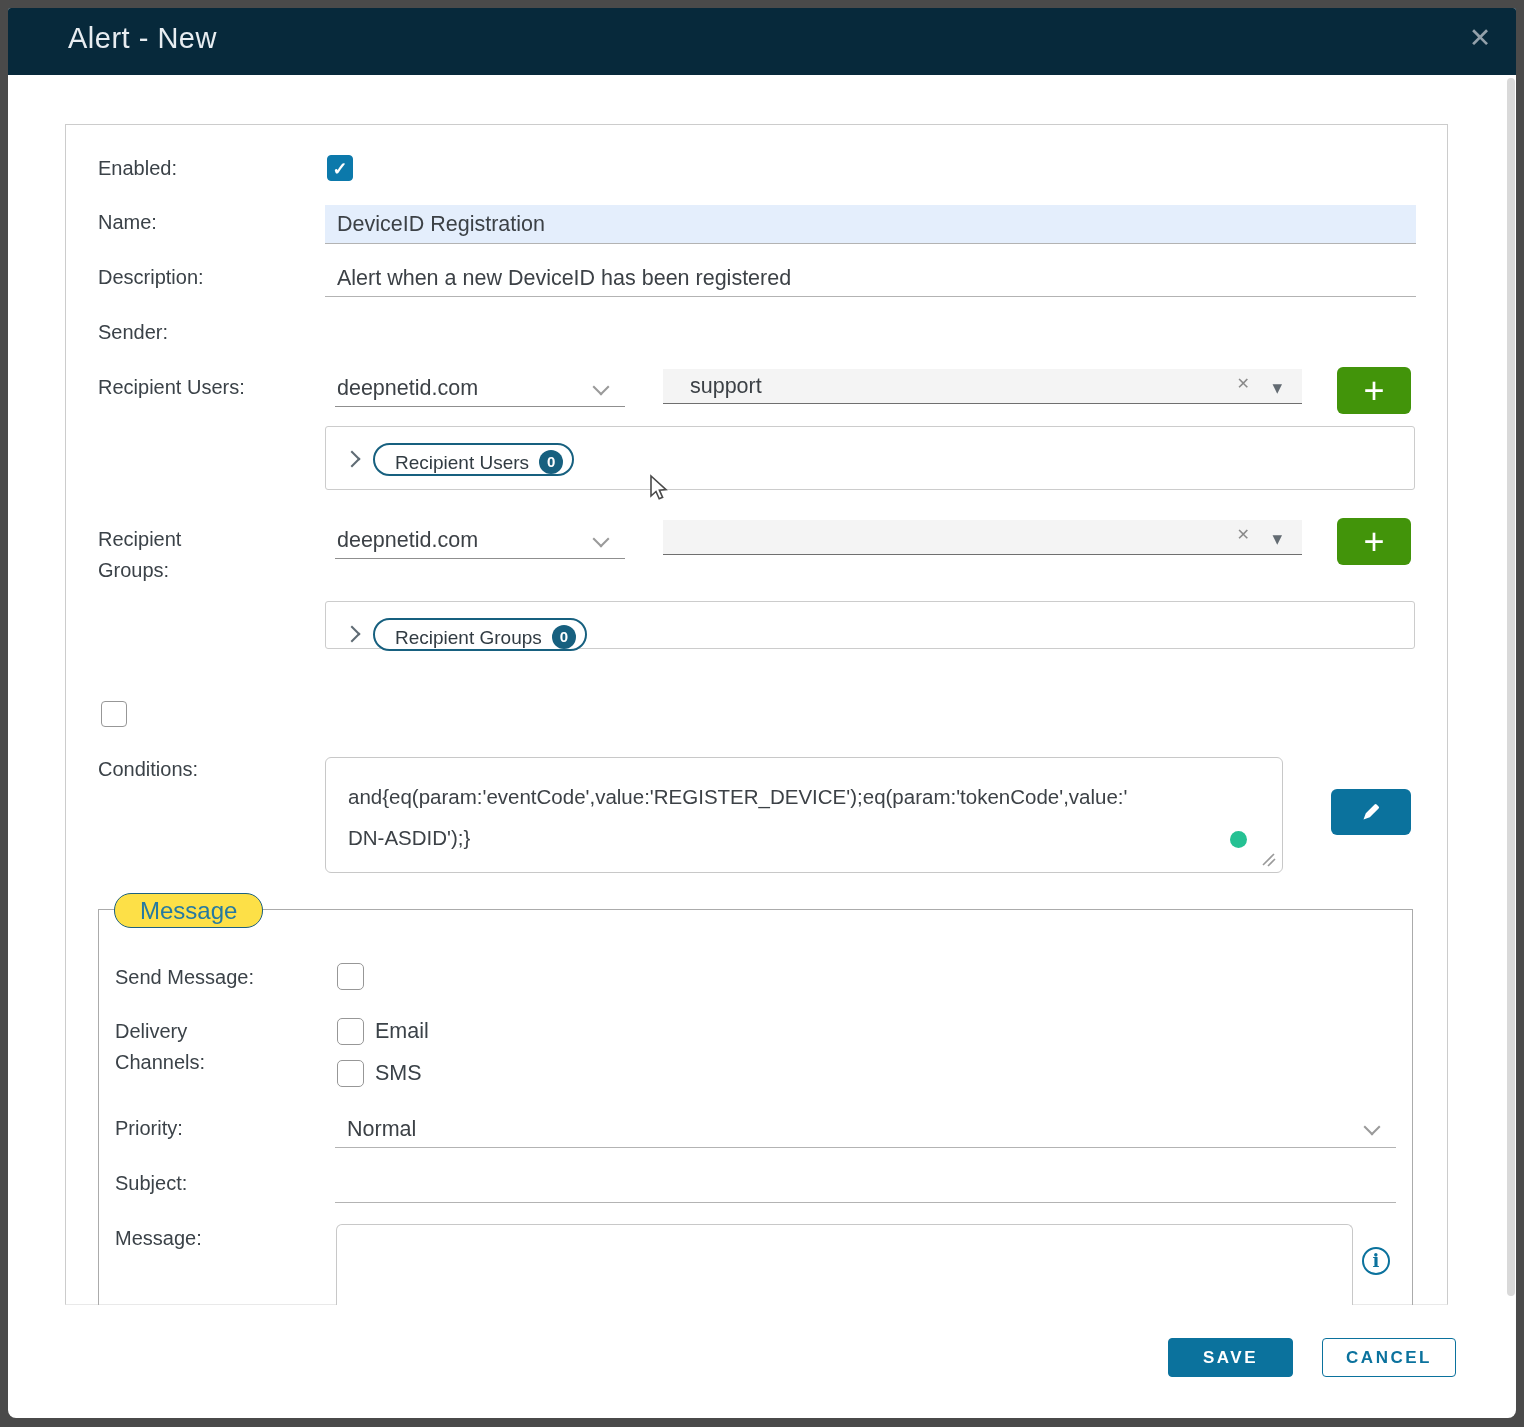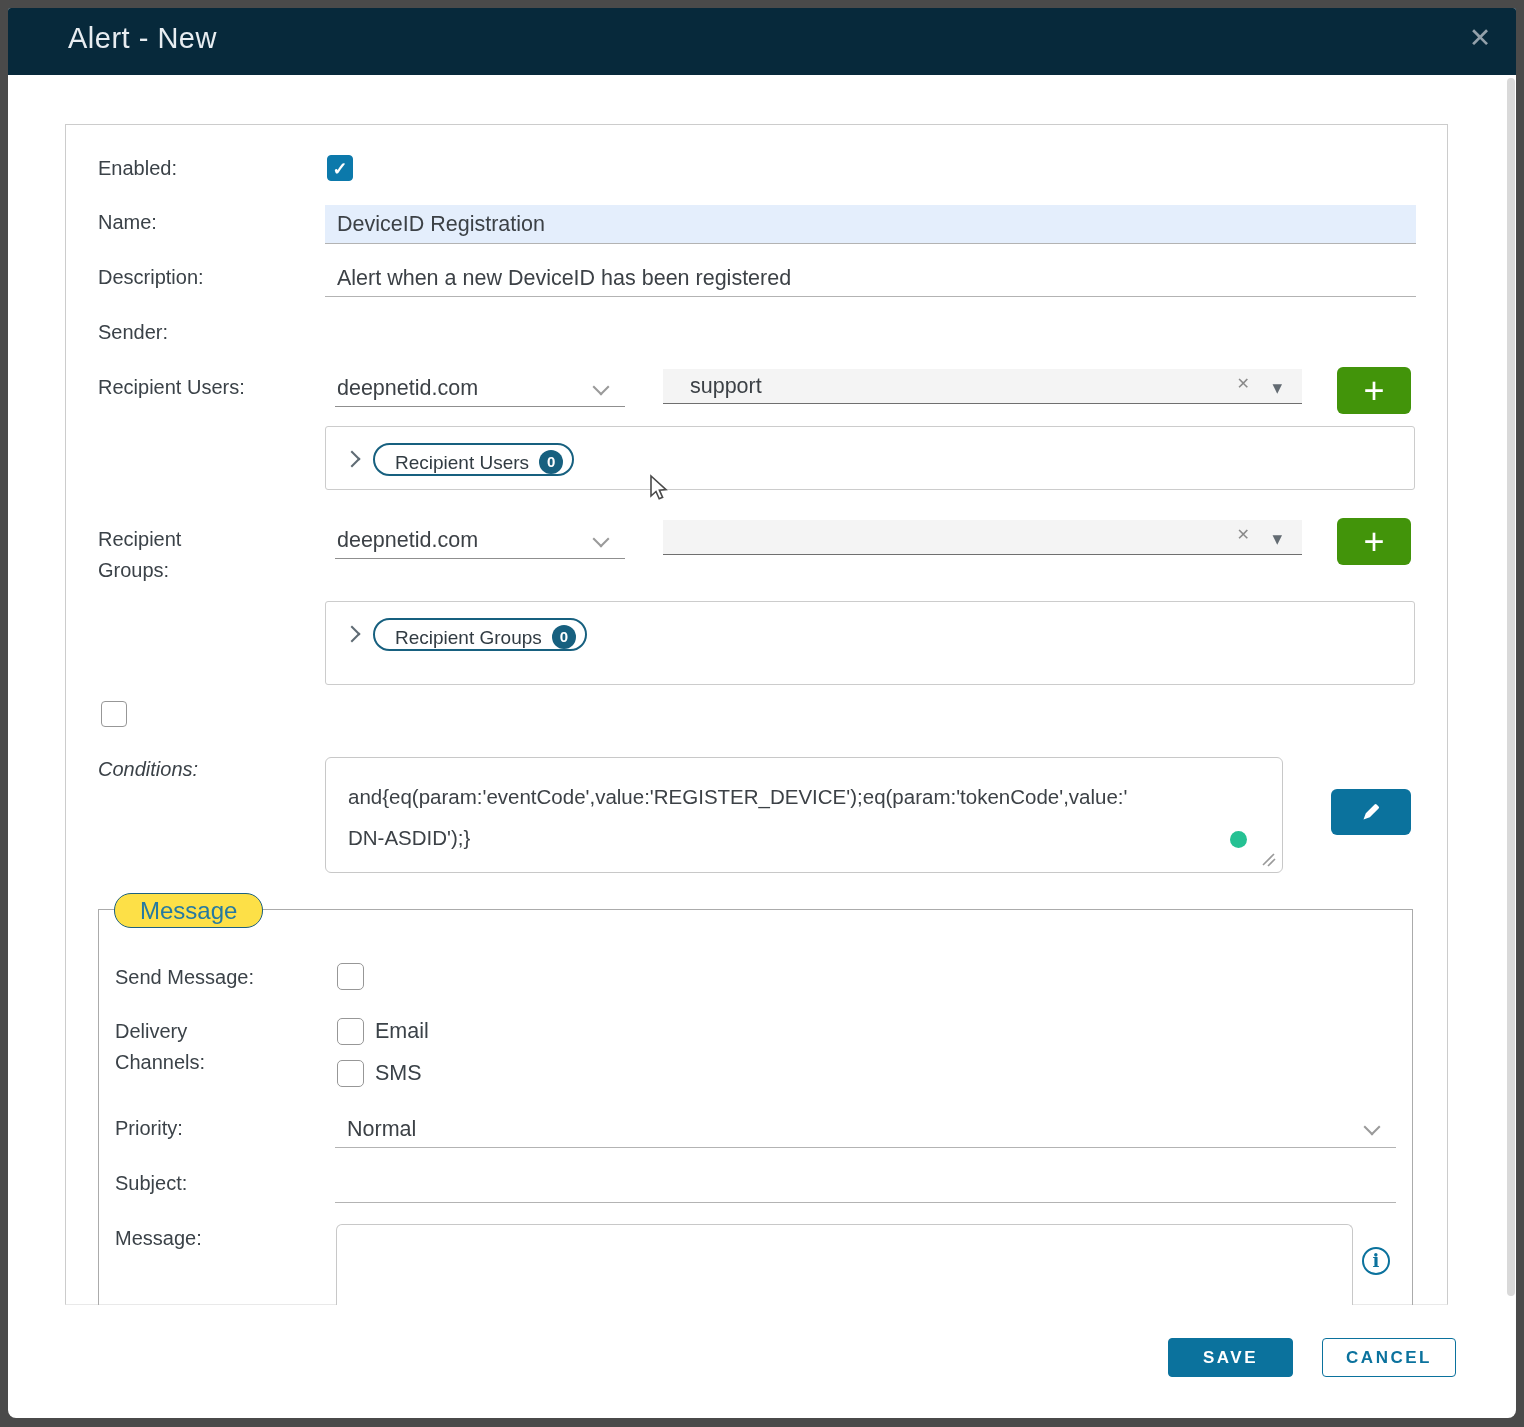--- a/index.html
+++ b/index.html
@@ -115,31 +115,31 @@
     <span class="txt val">deepnetid.com</span>
     <span class="abs chev chev-down" style="right:18px; top:10px;"></span>
   </div>
   <div class="abs combo" style="left:663px; top:520px; width:639px; height:35px;">
     <span class="txt val"></span>
     <span class="clear">✕</span>
     <span class="tri">▾</span>
   </div>
   <button class="abs plus-btn" style="left:1337px; top:518px;">+</button>
 
-  <div class="abs group-panel" style="left:325px; top:601px; width:1090px; height:84px;">
+  <div class="abs group-panel" style="left:325px; top:601px; width:1090px; height:48px;">
     <span class="abs chev chev-right" style="left:20px; top:26px;"></span>
     <span class="abs pill" style="left:47px; top:16px;">
       <span class="pill-label">Recipient Groups</span>
       <span class="badge">0</span>
     </span>
   </div>
 
   <div class="abs checkbox" style="left:101px; top:701px;"></div>
 
-  <div class="abs lbl" style="left:98px; top:754px;font-style:italic;">Conditions:</div>
+  <div class="abs lbl" style="left:98px; top:754px;">Conditions:</div>
   <div class="abs cond-box" style="left:325px; top:757px; width:958px; height:116px;">
     <span class="cond-line" style="top:27px;">and{eq(param:'eventCode',value:'REGISTER_DEVICE');eq(param:'tokenCode',value:'</span>
     <span class="cond-line" style="top:68px;">DN-ASDID');}</span>
     <span class="abs green-dot" style="left:904px; top:73px;"></span>
     <svg class="abs" style="right:6px; bottom:5px;" width="17" height="17" viewBox="0 0 17 17">
       <path d="M4 15 L15 4 M9 16 L16 9" stroke="#9a9a9a" stroke-width="1.6" fill="none"></path>
     </svg>
   </div>
   <button class="abs icon-btn" style="left:1331px; top:789px;">
     <svg width="24" height="24" viewBox="0 0 24 24">

